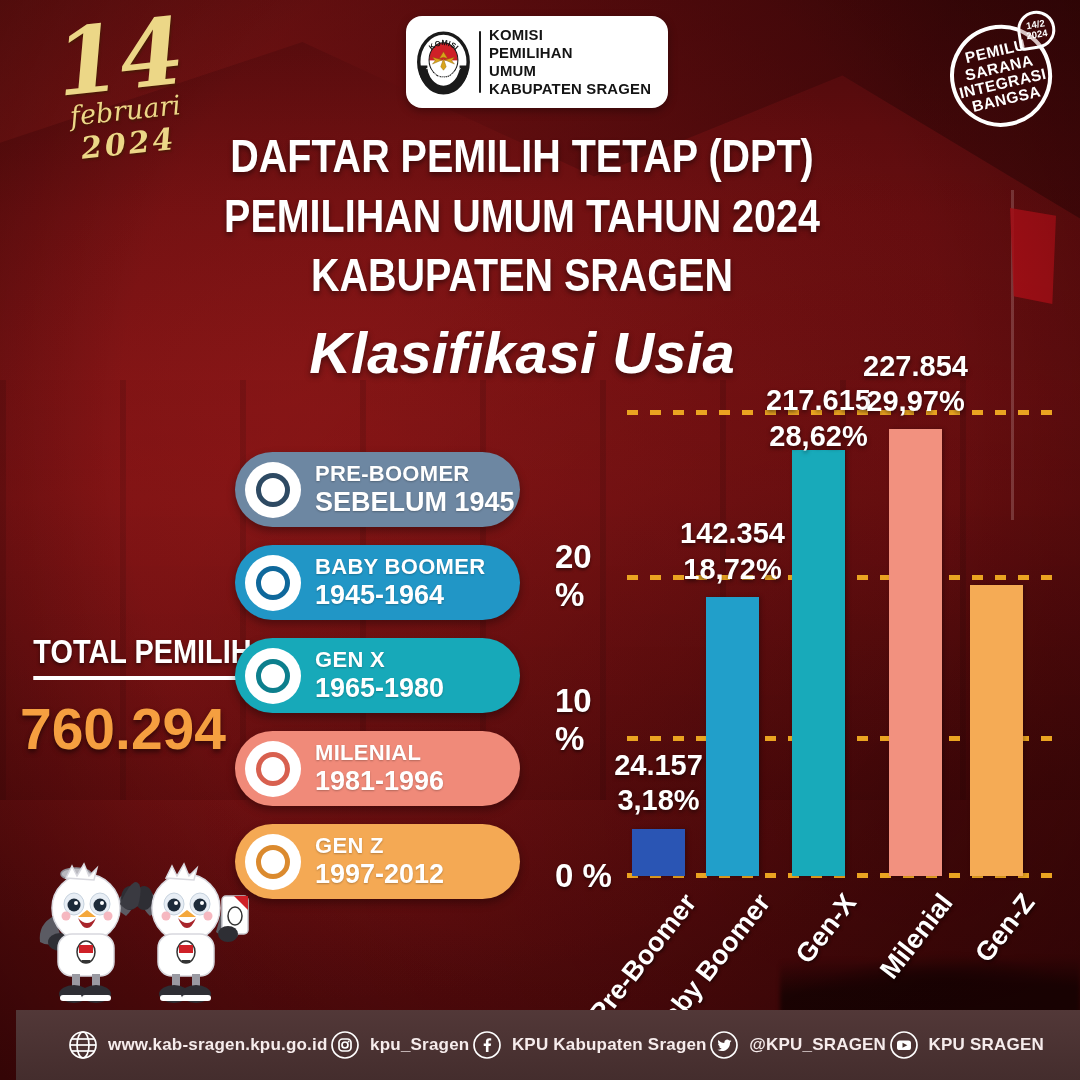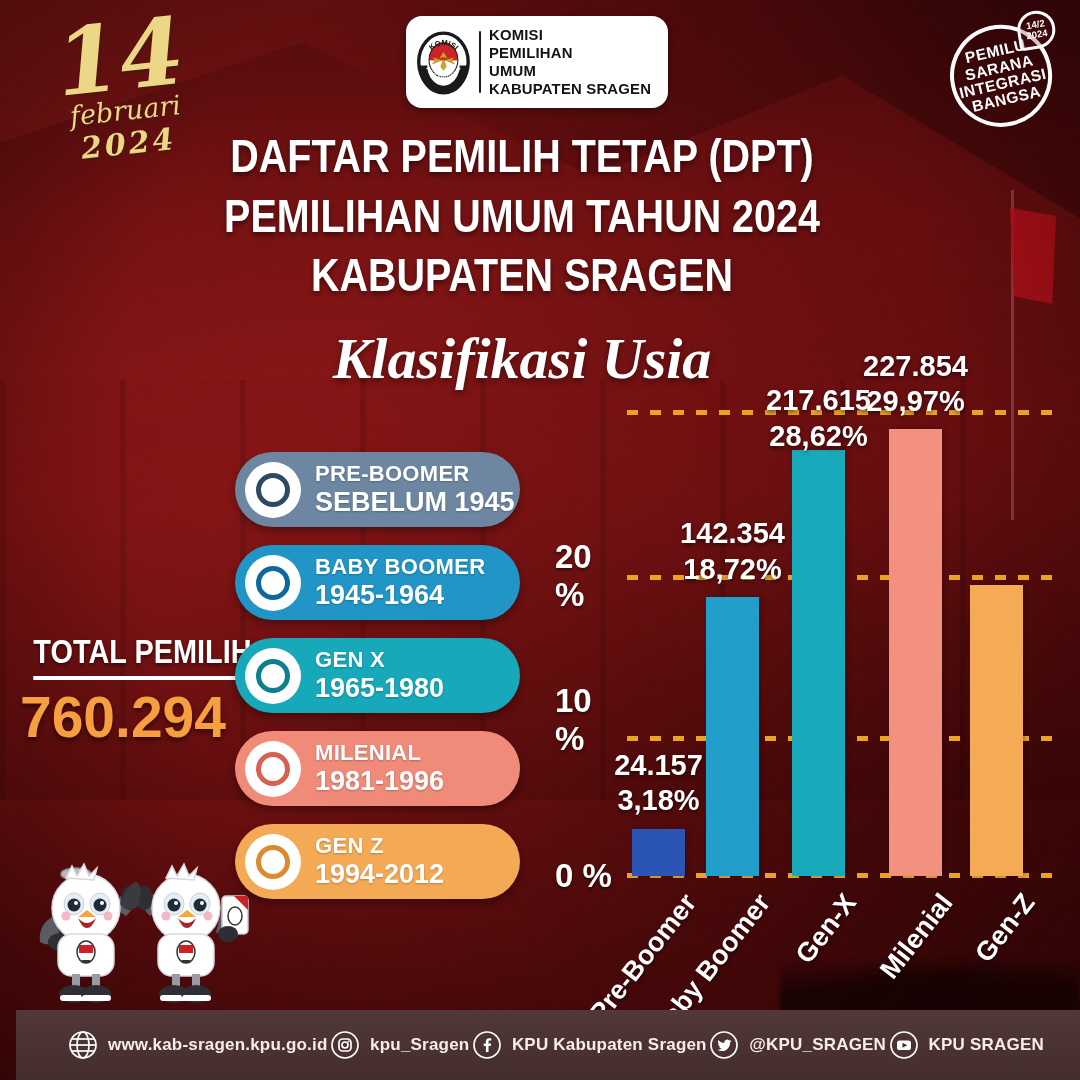--- a/index.html
+++ b/index.html
@@ -49,28 +49,28 @@
     font-weight:bold;font-size:15.5px;line-height:1.05;letter-spacing:.5px;transform:rotate(-4deg);}
   .rb-bubble{position:absolute;right:0;top:0;width:38px;height:38px;border:3px solid #fff;border-radius:50% 50% 50% 12%;
     display:flex;flex-direction:column;justify-content:center;align-items:center;color:#fff;
     font-weight:bold;font-size:9.5px;line-height:1.05;background:rgba(90,10,12,.25);}
 
   
   .title-block{position:absolute;left:0;top:126px;width:1044px;text-align:center;color:#fff;}
   .title-line{font-size:47px;font-weight:bold;line-height:1.27;letter-spacing:0;
     transform:scaleX(.84);transform-origin:center;white-space:nowrap;
     text-shadow:0 3px 6px rgba(0,0,0,.45);}
-  .subtitle{font-family:Liberation Serif, serif;font-style:italic;font-weight:bold;font-size:58px;
-    margin-top:20px;text-shadow:0 3px 6px rgba(0,0,0,.45);}
+  .subtitle{font-family:Liberation Sans, sans-serif;font-style:italic;font-weight:bold;font-size:58px;
+    margin-top:14px;text-shadow:0 3px 6px rgba(0,0,0,.45);}
 
   
   .total-block{position:absolute;left:14px;top:632px;width:218px;text-align:center;color:#fff;}
   .total-label{display:inline-block;font-size:34px;font-weight:bold;transform:scaleX(.85);
     border-bottom:4px solid #fff;padding-bottom:5px;white-space:nowrap;text-shadow:0 2px 4px rgba(0,0,0,.5);}
-  .total-value{font-size:57px;font-weight:bold;color:#f59f40;margin-top:4px;text-shadow:0 3px 5px rgba(0,0,0,.5);}
+  .total-value{font-size:57px;font-weight:bold;color:#f59f40;margin-top:16px;text-shadow:0 3px 5px rgba(0,0,0,.5);}
 
   
   .legend{position:absolute;left:235px;top:452px;width:285px;display:flex;flex-direction:column;gap:18px;}
   .pill{height:75px;border-radius:38px;display:flex;align-items:center;padding-left:10px;gap:14px;
     box-shadow:0 4px 8px rgba(0,0,0,.35);}
   .pill-disc{width:56px;height:56px;border-radius:50%;background:#fff;display:flex;align-items:center;justify-content:center;flex:none;}
   .pill-ring{width:34px;height:34px;border-radius:50%;border:5px solid #333;background:#fff;}
   .pill-text{color:#fff;line-height:1.12;text-shadow:0 1px 2px rgba(0,0,0,.25);}
   .pill-label{font-size:22px;font-weight:bold;letter-spacing:.3px;}
   .pill-range{font-size:27px;font-weight:bold;}
@@ -211,21 +211,21 @@
           <div class="pill-label">MILENIAL</div>
         <div class="pill-range">1981-1996</div>
         </div>
     </div>
     <div class="pill" style="background: rgb(244, 169, 84);">
       <div class="pill-disc">
           <div class="pill-ring" style="border-color: rgb(219, 138, 46);"></div>
         </div>
       <div class="pill-text">
           <div class="pill-label">GEN Z</div>
-        <div class="pill-range">1994-2012</div>
+        <div class="pill-range">1997-2012</div>
         </div>
     </div>
   </div>
 
   <div class="plot" id="plot" style="--gl: #eaa421;">
       <div class="gridline" style="bottom: -2px;"></div>
       <div class="ytick" style="bottom: -19px;">0 %</div>
       <div class="gridline" style="bottom: 135px;"></div>
       <div class="ytick" style="bottom: 118px;">10 %</div>
       <div class="gridline" style="bottom: 296px;"></div>

